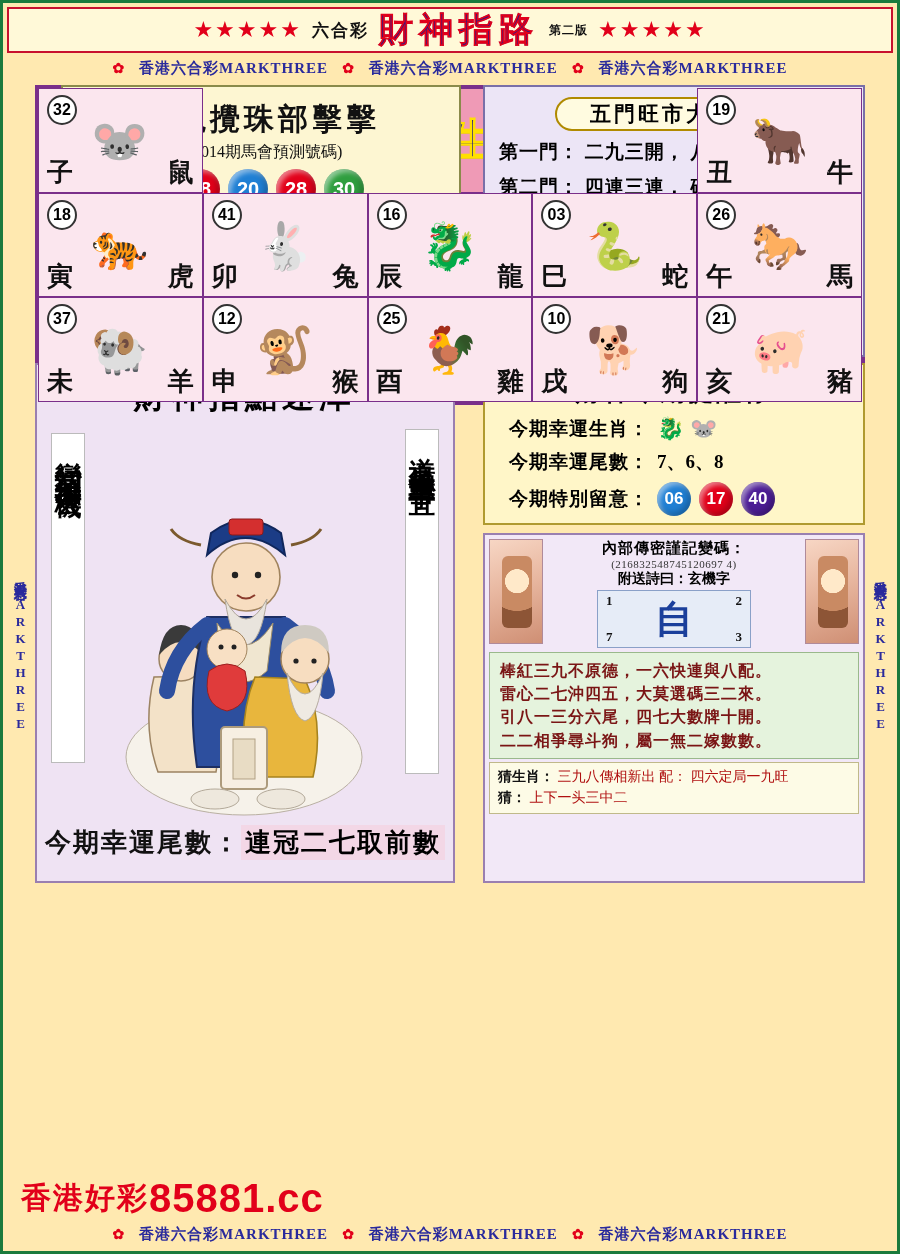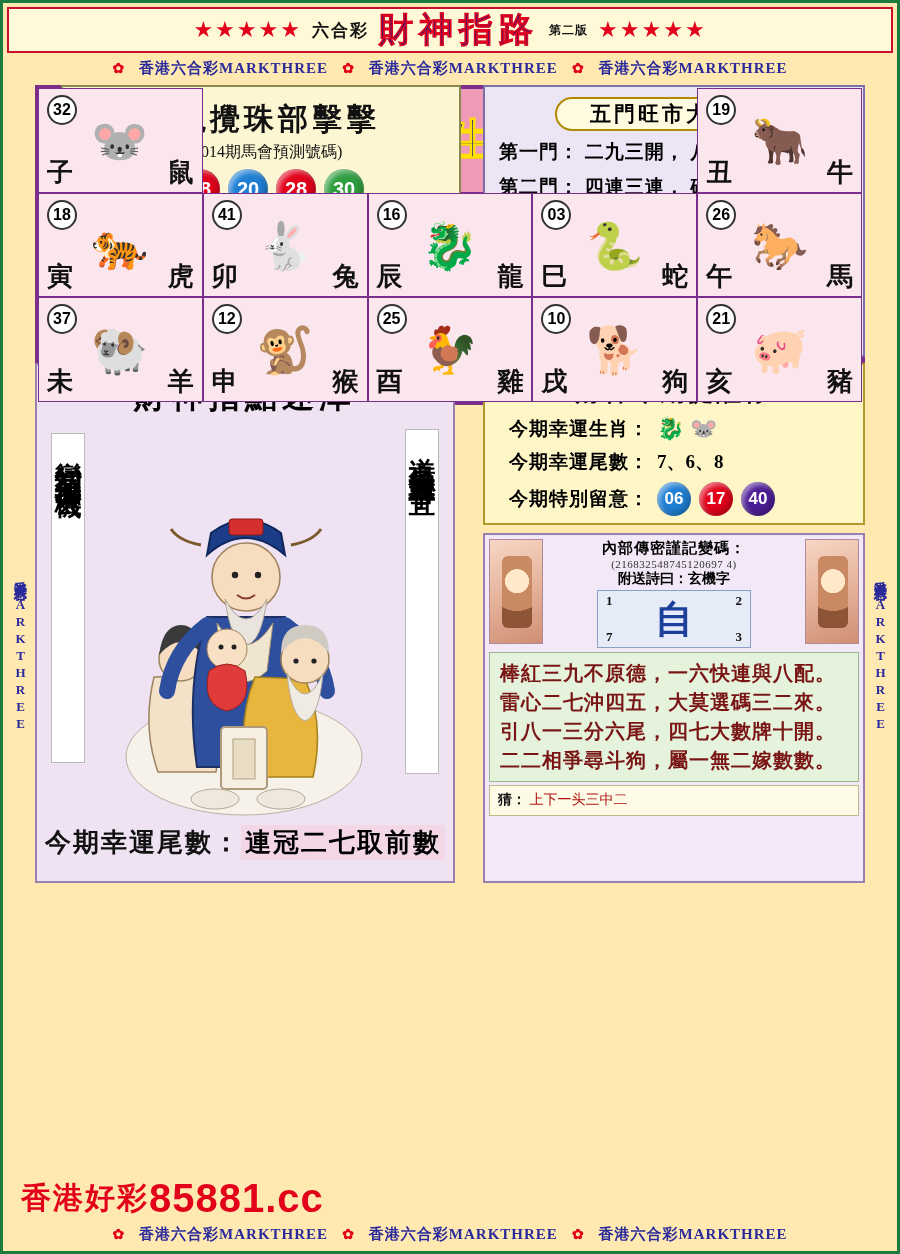--- a/index.html
+++ b/index.html
@@ -249,21 +249,21 @@
   .magic .c { position: absolute; font-size: 13px; color: #111; font-weight: bold; }
   .magic .tl { left: 8px; top: 2px; }
   .magic .tr { right: 8px; top: 2px; }
   .magic .bl { left: 8px; bottom: 2px; }
   .magic .br { right: 8px; bottom: 2px; }
   .e-verse {
     margin-top: 4px;
     background: #e5f3dd;
     border: 1px solid #9ab98c;
     padding: 6px 10px;
-    font-size: 20px;
+    font-size: 16px;
     font-weight: bold;
     letter-spacing: 1px;
     line-height: 1.45;
     color: #7a1515;
   }
   .e-guess {
     margin-top: 3px;
     background: #fdfbe6;
     border: 1px solid #c0b98a;
     padding: 3px 8px 5px;
@@ -515,20 +515,25 @@
 
       <div class="e-verse" id="e-verse">
           <div>棒紅三九不原德，一六快連與八配。</div>
           <div>雷心二七沖四五，大莫選碼三二來。</div>
           <div>引八一三分六尾，四七大數牌十開。</div>
           <div>二二相爭尋斗狗，屬一無二嫁數數。</div>
         </div>
 
       <div class="e-guess">
         <div>
+          <span class="k">猜生肖：</span>
+          <span>三九八傳相新出  配：</span>
+          <span>四六定局一九旺</span>
+        </div>
+        <div>
           <span class="k">猜：</span>
           <span>上下一头三中二</span>
         </div>
       </div>
     </div>
 
     <div class="boxF" id="zodiac-grid">
         <div class="cell">
           <div class="num">32</div>
           <div class="glyph">🐭</div>

